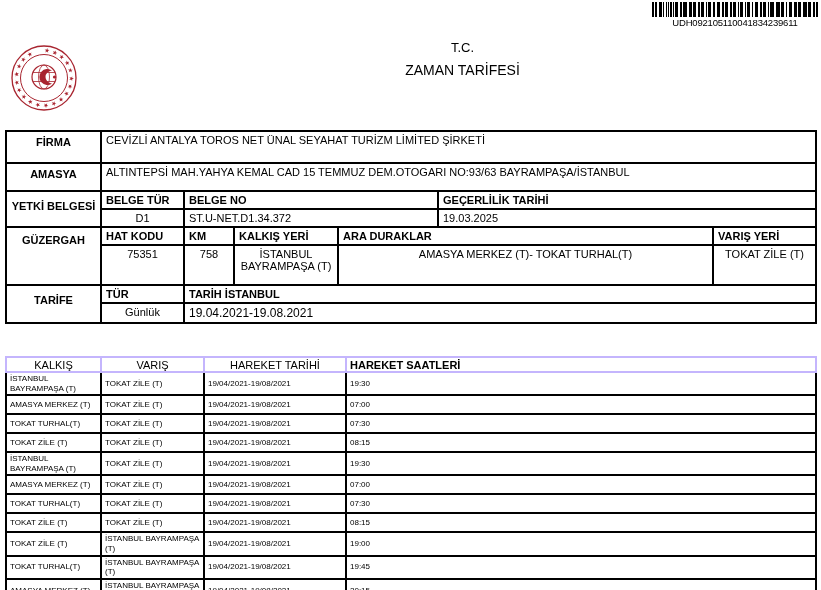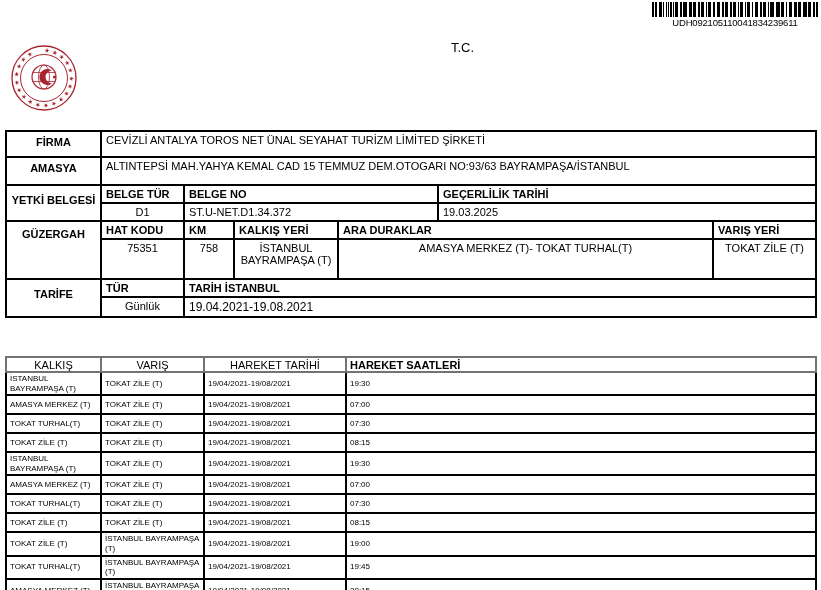--- a/index.html
+++ b/index.html
@@ -26,21 +26,21 @@
   
   .t1{position:absolute;left:5px;top:130px;width:810px;}
   .t1 td{border:2px solid #000;padding:2px 4px;font-size:11px;vertical-align:top;}
   .t1 .lbl{font-weight:bold;text-align:center;padding-top:4px;}
   .t1 .hdr{font-weight:bold;text-align:left;}
   .t1 .hdr-c{font-weight:bold;text-align:left;}
   .t1 .val-c{text-align:center;}
   .t1 .val-big{font-size:12px;}
   
   .t2{position:absolute;left:5px;top:356px;width:810px;}
-  .t2 th{border:2px solid #737373;padding:0 3px;font-size:11px;font-weight:normal;text-align:center;height:13px;vertical-align:middle;}
+  .t2 th{border:2px solid #c4b5fd;padding:0 3px;font-size:11px;font-weight:normal;text-align:center;height:13px;vertical-align:middle;}
   .t2 th.saat{font-weight:bold;text-align:left;}
   .t2 td{border:2px solid #000;padding:1px 3px;font-size:8px;line-height:1.2;height:15px;vertical-align:middle;text-align:left;}
 </style>
 </head>
 <body>
 
 <div class="page">
 
   <div class="barcode-wrap">
     <div class="barcode-bars">
@@ -147,34 +147,35 @@
       <ellipse cx="34" cy="33" rx="5.5" ry="12" fill="none" stroke="#a8242f" stroke-width="0.8"></ellipse>
       <line x1="23" y1="28.5" x2="45" y2="28.5" stroke="#a8242f" stroke-width="0.8"></line>
       <line x1="23" y1="37.5" x2="45" y2="37.5" stroke="#a8242f" stroke-width="0.8"></line>
       <path d="M42,26.5 a8,8 0 1,0 0,13 a6.4,6.4 0 1,1 0,-13" fill="#a8242f"></path>
       <circle cx="44.5" cy="33" r="1.6" fill="#a8242f"></circle>
     </svg>
   </div>
 
   <div class="doc-header">
     <div class="h-line1">T.C.</div>
+    <div class="h-line4">ZAMAN TARİFESİ</div>
   </div>
 
   <table class="t1">
     <colgroup>
       <col style="width:95px">
         <col style="width:83px">
         <col style="width:50px">
       <col style="width:104px">
         <col style="width:100px">
         <col style="width:275px">
         <col style="width:103px">
     </colgroup>
     <tbody>
-        <tr style="height:26px">
+        <tr style="height:32px">
       <td class="lbl">FİRMA</td>
       <td colspan="6">CEVİZLİ ANTALYA TOROS NET ÜNAL SEYAHAT TURİZM LİMİTED ŞİRKETİ</td>
     </tr>
     <tr style="height:28px">
       <td class="lbl">AMASYA</td>
       <td colspan="6">ALTINTEPSİ MAH.YAHYA KEMAL CAD 15 TEMMUZ DEM.OTOGARI NO:93/63 BAYRAMPAŞA/İSTANBUL</td>
     </tr>
     <tr style="height:15px">
       <td class="lbl" rowspan="2" style="padding-top:8px">YETKİ BELGESİ</td>
       <td class="hdr">BELGE TÜR</td>

